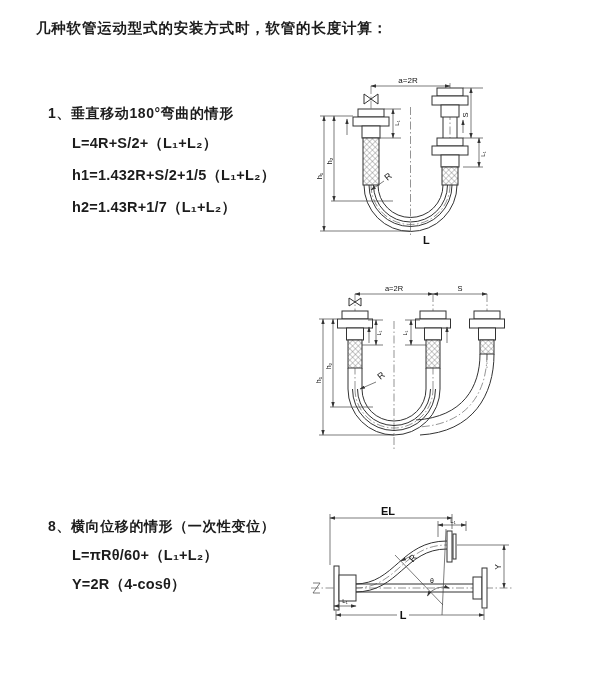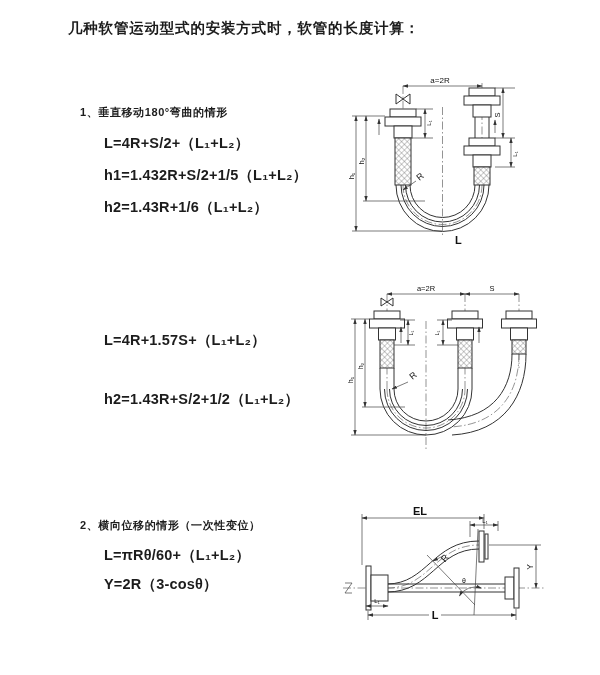--- a/index.html
+++ b/index.html
@@ -1,49 +1,47 @@
 <!DOCTYPE html>
 <html><head>
 <meta charset="utf-8">
 <style>
   html,body{margin:0;padding:0;}
   body{
     width:600px;height:675px;background:#ffffff;position:relative;
     font-family:"Liberation Sans","DejaVu Sans",sans-serif;color:#1c1c1c;
     overflow:hidden;
   }
-  .page{position:absolute;inset:0;background:#fff;margin-left:32px;}
+  .page{position:absolute;inset:0;background:#fff;}
   .doc-title{position:absolute;left:36px;top:19px;font-size:14.5px;font-weight:700;letter-spacing:0.8px;white-space:nowrap;}
-  .sec-heading{position:absolute;font-size:11px;font-weight:700;letter-spacing:0.6px;white-space:nowrap;}
+  .sec-heading{position:absolute;font-size:14px;font-weight:700;letter-spacing:0.6px;white-space:nowrap;}
   .formula{position:absolute;font-size:14.5px;font-weight:700;letter-spacing:0.2px;white-space:nowrap;}
   svg.diag{position:absolute;overflow:visible;}
   svg.diag text{font-family:"Liberation Sans","DejaVu Sans",sans-serif;fill:#111;}
   .ln{stroke:#333;stroke-width:1;fill:none;}
   .thin{stroke:#444;stroke-width:0.7;fill:none;}
   .cl{stroke:#666;stroke-width:0.7;fill:none;stroke-dasharray:8 2.5 1.5 2.5;}
   .solidfill{fill:#fff;stroke:#333;stroke-width:1;}
 </style>
 </head>
 <body>
 
 <div class="page">
 
   <div class="doc-title">几种软管运动型式的安装方式时，软管的长度计算：</div>
 
   <div class="sec-heading" style="left:48px;top:105px">1、垂直移动180°弯曲的情形</div>
   <div class="formula" style="left:72px;top:134px">L=4R+S/2+（L₁+L₂）</div>
   <div class="formula" style="left:72px;top:166px">h1=1.432R+S/2+1/5（L₁+L₂）</div>
-  <div class="formula" style="left:72px;top:198px">h2=1.43R+1/6（L₁+L₂）</div>
-
-  <div class="formula" style="left:72px;top:331px">L=4R+1.57S+（L₁+L₂）</div>
-  <div class="formula" style="left:72px;top:390px">h2=1.43R+S/2+1/2（L₁+L₂）</div>
-
-  <div class="sec-heading" style="left:48px;top:518px">2、横向位移的情形（一次性变位）</div>
+  <div class="formula" style="left:72px;top:198px">h2=1.43R+1/7（L₁+L₂）</div>
+
+
+  <div class="sec-heading" style="left:48px;top:518px">8、横向位移的情形（一次性变位）</div>
   <div class="formula" style="left:72px;top:546px">L=πRθ/60+（L₁+L₂）</div>
-  <div class="formula" style="left:72px;top:575px">Y=2R（3-cosθ）</div>
+  <div class="formula" style="left:72px;top:575px">Y=2R（4-cosθ）</div>
 
   <svg class="diag" style="left:313px;top:73px" width="262" height="182" viewBox="0 0 262 182">
     <defs>
       <marker id="m1" viewBox="0 0 10 6" refX="9" refY="3" markerWidth="8" markerHeight="5" orient="auto-start-reverse">
         <path d="M0,0 L10,3 L0,6 Z" fill="#333"></path>
       </marker>
       <pattern id="p1" width="4" height="4" patternUnits="userSpaceOnUse" patternTransform="rotate(45)">
         <rect width="4" height="4" fill="#fff"></rect>
         <path d="M0,0 L0,4 M0,0 L4,0" stroke="#666" stroke-width="0.7"></path>
       </pattern>

